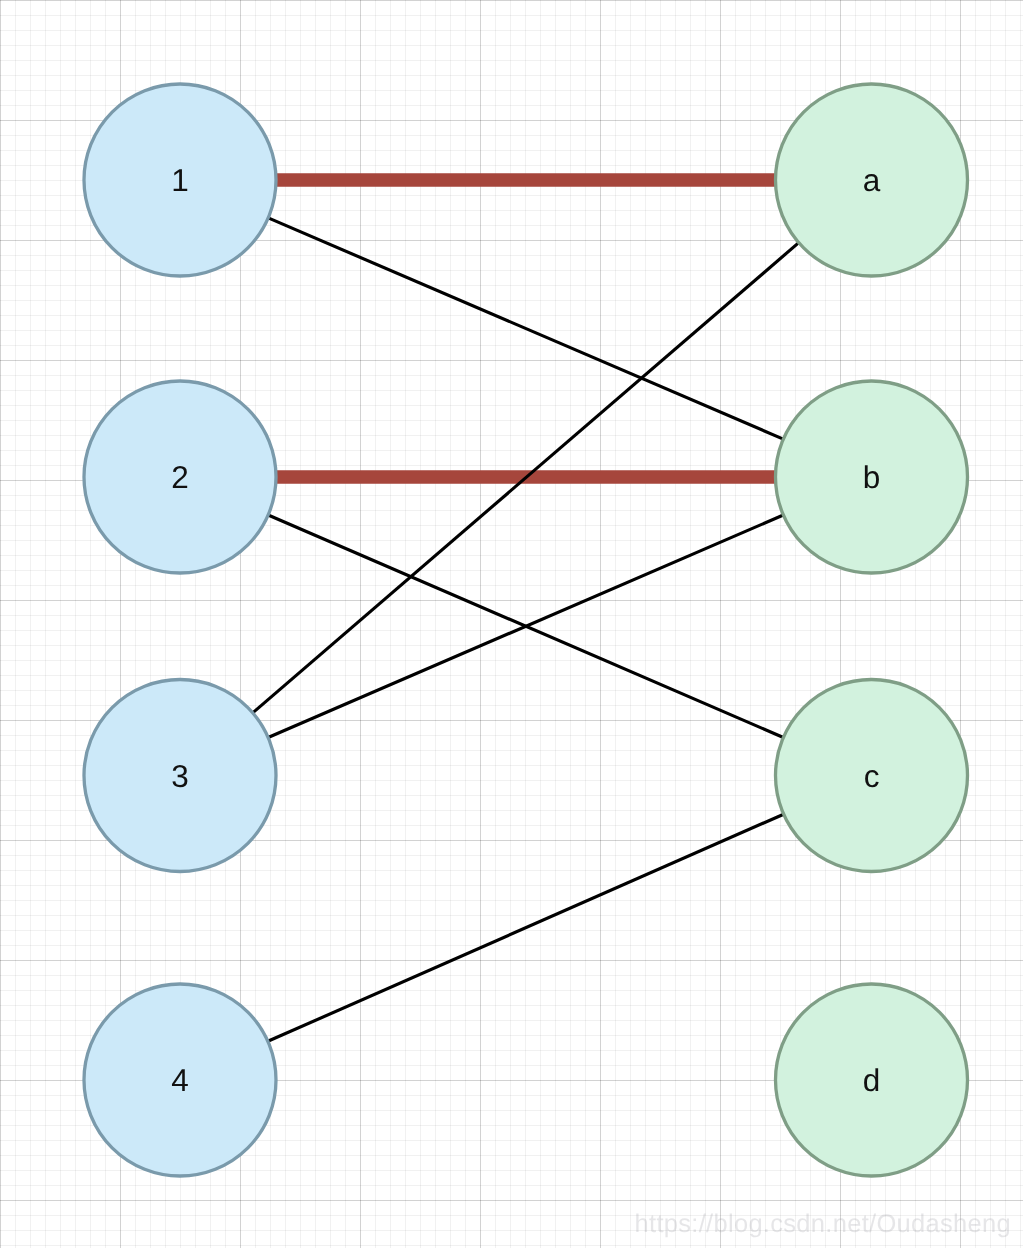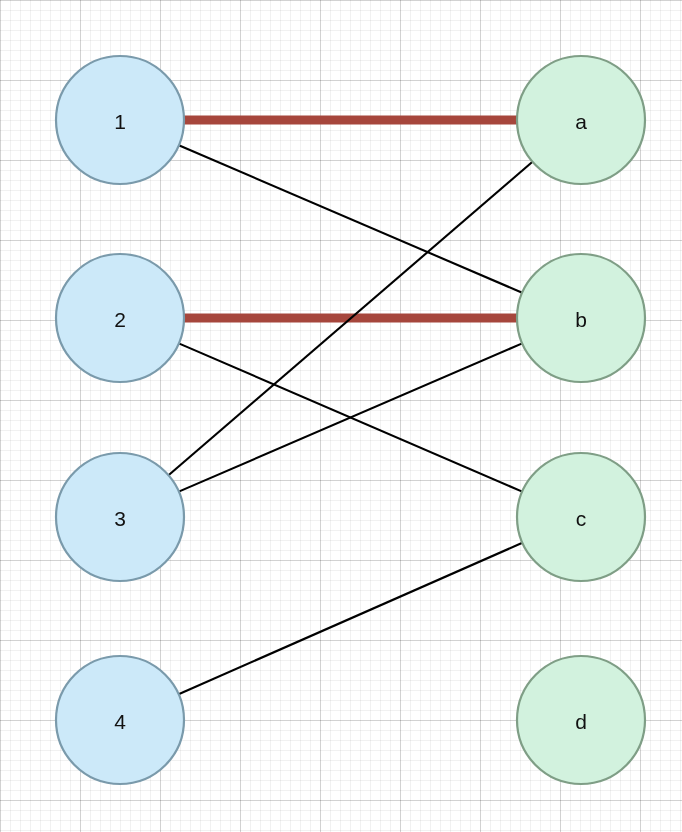--- a/index.html
+++ b/index.html
@@ -131,14 +131,15 @@
         </g>
         <g>
           <circle cx="581" cy="720" r="64" class="node-circle-right"></circle>
           <text x="581" y="721" class="node-label">d</text>
         </g>
       </g>
   </svg>
 
   <div id="edge-shade"></div>
 
+  <div id="watermark">https://blog.csdn.net/Oudasheng</div>
 
 </div>
 
 </body></html>

